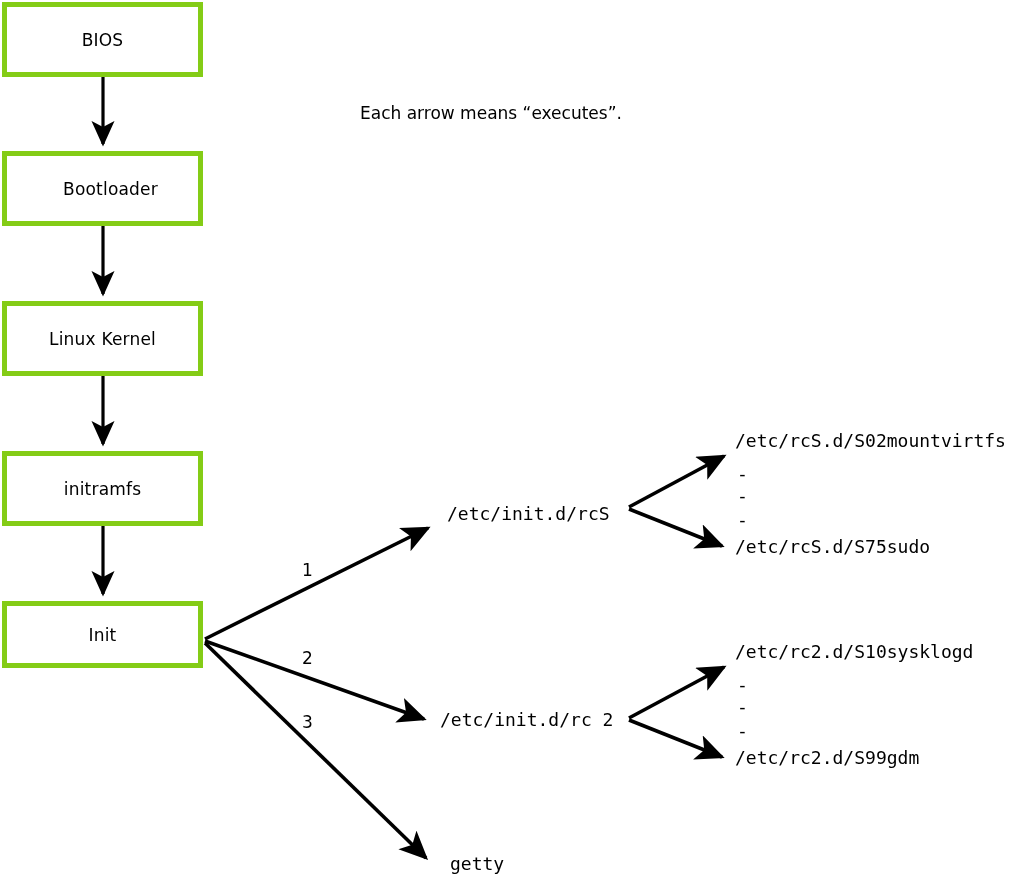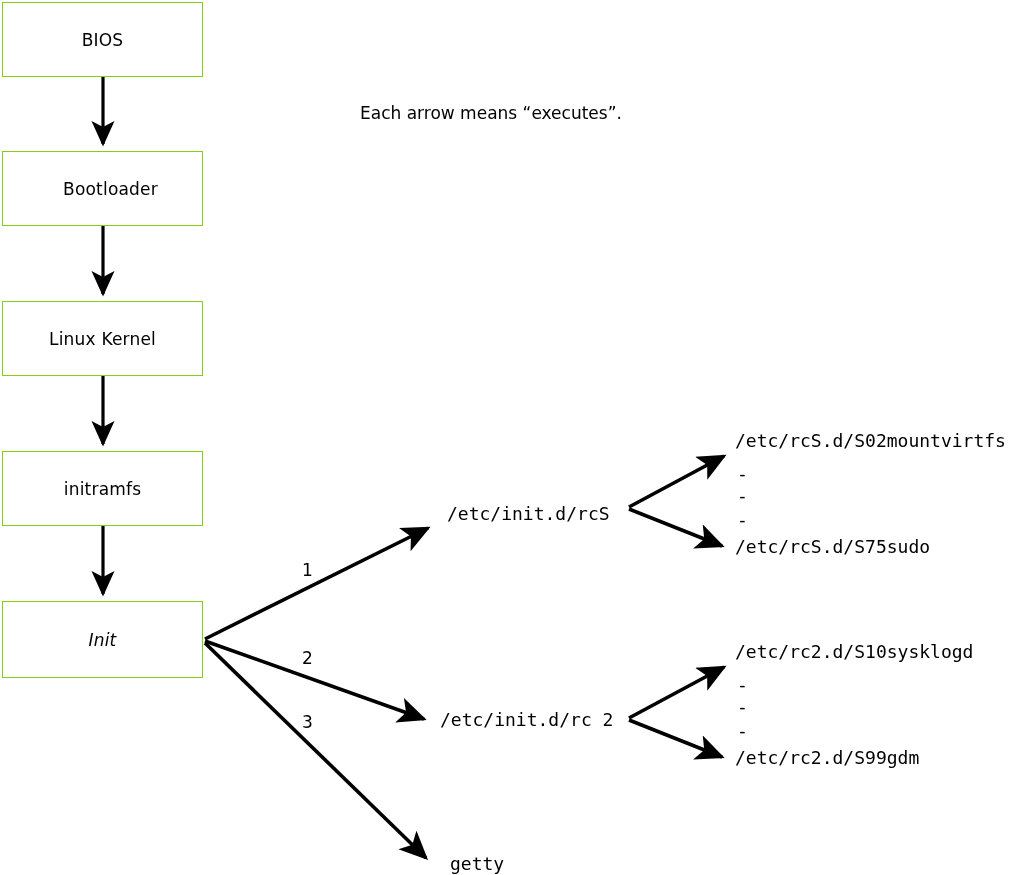--- a/index.html
+++ b/index.html
@@ -18,21 +18,21 @@
   svg.layer {
     position: absolute;
     left: 0;
     top: 0;
     width: 1024px;
     height: 875px;
   }
   .node-box {
     position: absolute;
     box-sizing: border-box;
-    border: 1px solid #84cc16;
+    border: 5px solid #84cc16;
     background: #ffffff;
     display: flex;
     align-items: center;
     justify-content: center;
   }
   .node-label {
     font-family: "DejaVu Sans", sans-serif;
     font-size: 17px;
     color: #000000;
     letter-spacing: 0.2px;
@@ -107,21 +107,21 @@
   </div>
 
   <div class="node-box" style="left:2px; top:301px; width:201px; height:75px;">
     <span class="node-label">Linux Kernel</span>
   </div>
 
   <div class="node-box" style="left:2px; top:451px; width:201px; height:75px;">
     <span class="node-label">initramfs</span>
   </div>
 
-  <div class="node-box" style="left:2px; top:601px; width:201px; height:77px;font-style:italic;">
+  <div class="node-box" style="left:2px; top:601px; width:201px; height:67px;">
     <span class="node-label">Init</span>
   </div>
 
   <div class="caption" style="left:360px; top:105px;">Each arrow means “executes”.</div>
 
   <div class="branch-num" style="left:302px; top:562px;">1</div>
   <div class="branch-num" style="left:302px; top:650px;">2</div>
   <div class="branch-num" style="left:302px; top:714px;">3</div>
 
   <div class="mono-label" style="left:447px; top:505px;">/etc/init.d/rcS</div>

